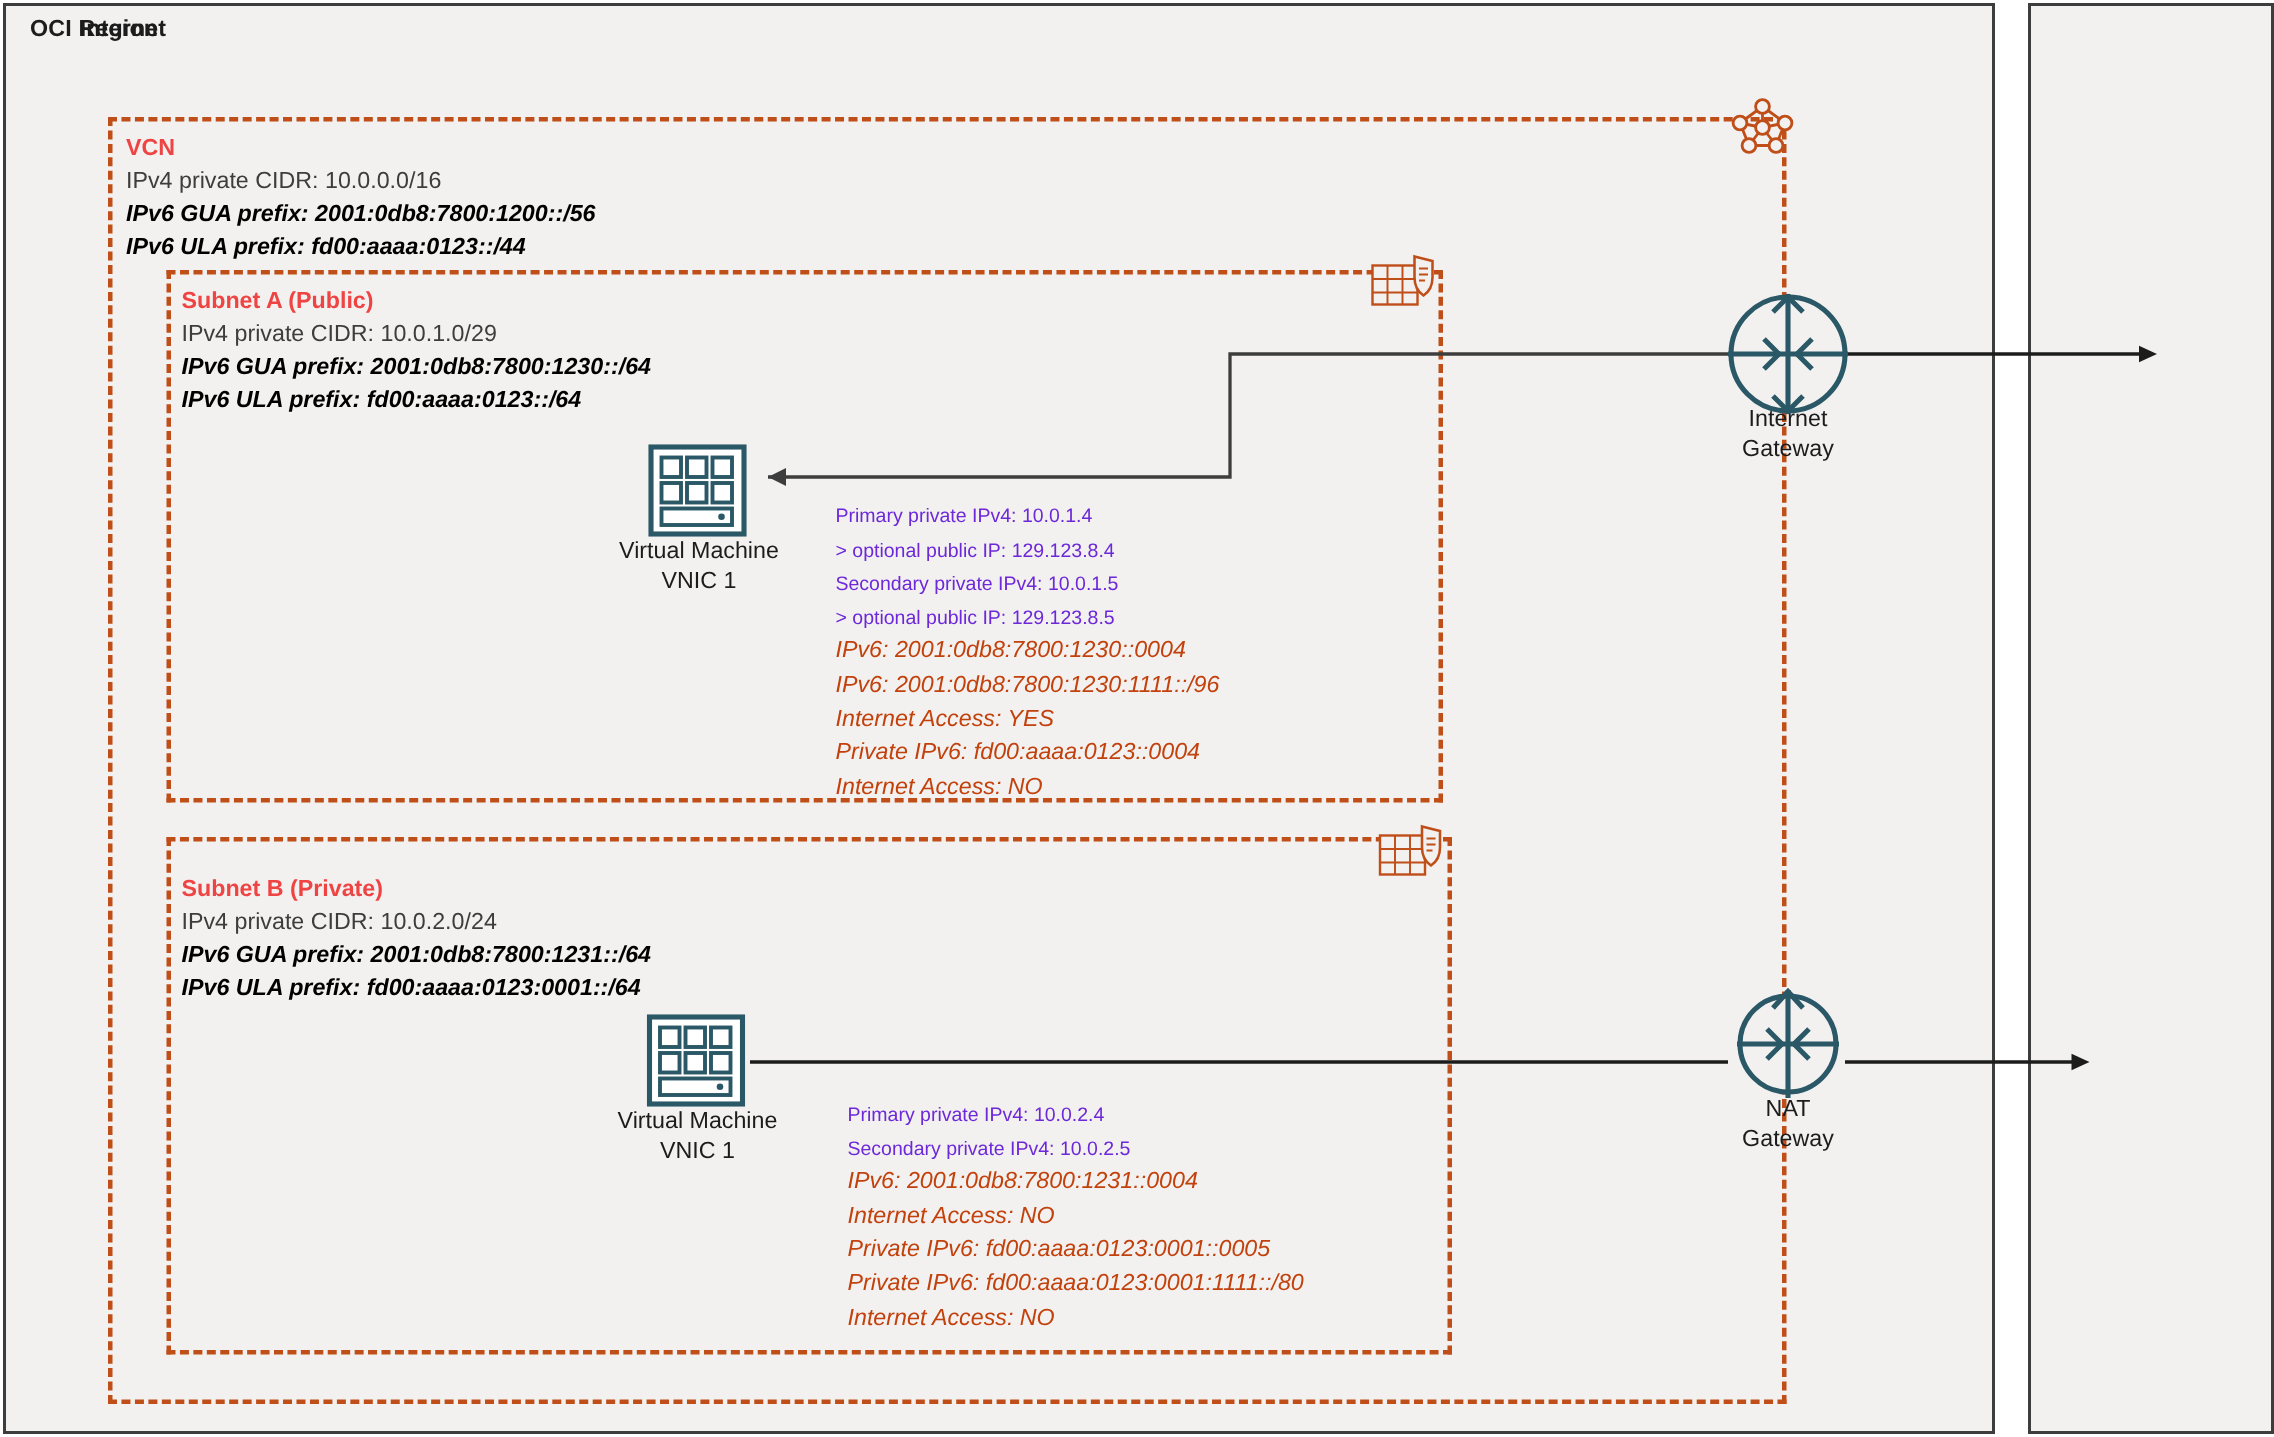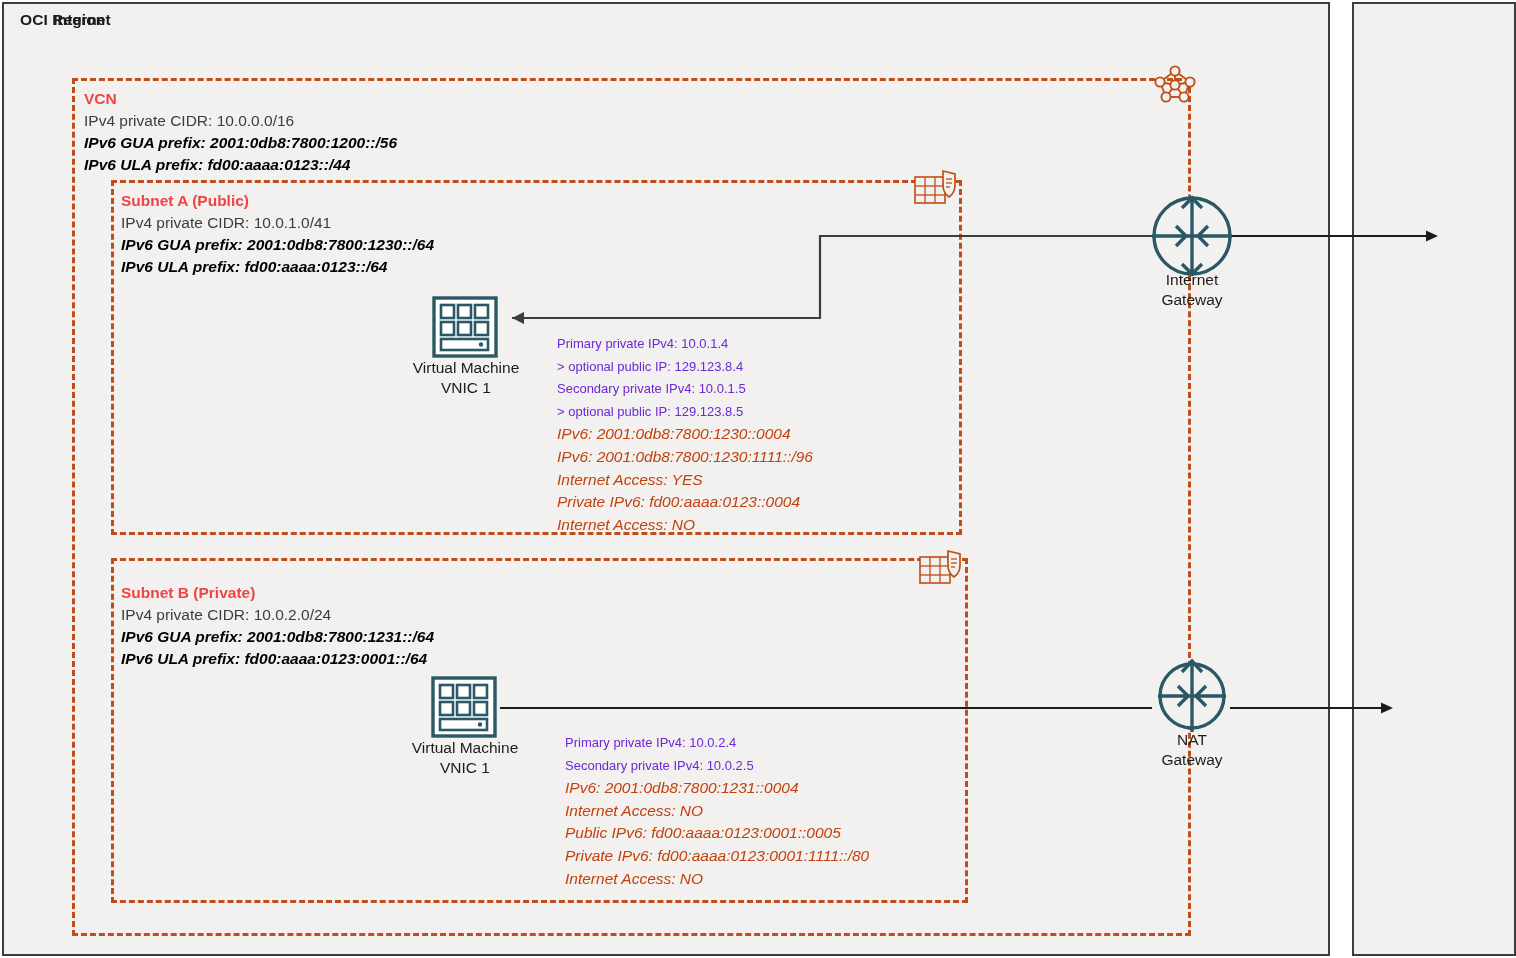--- a/index.html
+++ b/index.html
@@ -136,21 +136,21 @@
         <circle cx="14" cy="34" r="4.6"></circle>
         <circle cx="32" cy="34" r="4.6"></circle>
         <circle cx="23" cy="22" r="4.6"></circle>
       </g>
     </svg>
   </div>
 
   <div class="dashed-box" id="subnet-a-box"></div>
   <div class="label-block" id="subnet-a-labels">
     <div class="lbl-head">Subnet A (Public)</div>
-    <div class="lbl-ipv4">IPv4 private CIDR: 10.0.1.0/41</div>
+    <div class="lbl-ipv4">IPv4 private CIDR: 10.0.1.0/29</div>
     <div class="lbl-ipv6">IPv6 GUA prefix: 2001:0db8:7800:1230::/64</div>
     <div class="lbl-ipv6">IPv6 ULA prefix: fd00:aaaa:0123::/64</div>
   </div>
 
   <div class="mini-icon" id="sl-a-icon">
     <svg width="44" height="40" viewBox="0 0 44 40">
       <rect x="2" y="8" width="30" height="26" fill="#f2f1ef" stroke="#bf4e19" stroke-width="1.6"></rect>
       <line x1="2" y1="17" x2="32" y2="17" stroke="#bf4e19" stroke-width="1.3"></line>
       <line x1="2" y1="26" x2="32" y2="26" stroke="#bf4e19" stroke-width="1.3"></line>
       <line x1="12" y1="8" x2="12" y2="34" stroke="#bf4e19" stroke-width="1.3"></line>
@@ -230,21 +230,21 @@
       <div>Virtual Machine</div>
       <div>VNIC 1</div>
     </div>
   </div>
 
   <div class="detail-block" id="vm-b-details">
     <div class="detail-black">Primary private IPv4: 10.0.2.4</div>
     <div class="detail-black">Secondary private IPv4: 10.0.2.5</div>
     <div class="detail-red">IPv6: 2001:0db8:7800:1231::0004</div>
     <div class="detail-red">Internet Access: NO</div>
-    <div class="detail-red">Public IPv6: fd00:aaaa:0123:0001::0005</div>
+    <div class="detail-red">Private IPv6: fd00:aaaa:0123:0001::0005</div>
     <div class="detail-red">Private IPv6: fd00:aaaa:0123:0001:1111::/80</div>
     <div class="detail-red">Internet Access: NO</div>
   </div>
 
   <div class="conn" id="conn-igw-vm">
     <svg width="660" height="120" viewBox="0 0 660 120">
       <path d="M656 8 L324 8 L324 90 L16 90" fill="none" stroke="#3d3d3d" stroke-width="2.2"></path>
       <path d="M16 90 L28 84 L28 96 Z" fill="#3d3d3d"></path>
     </svg>
   </div>

